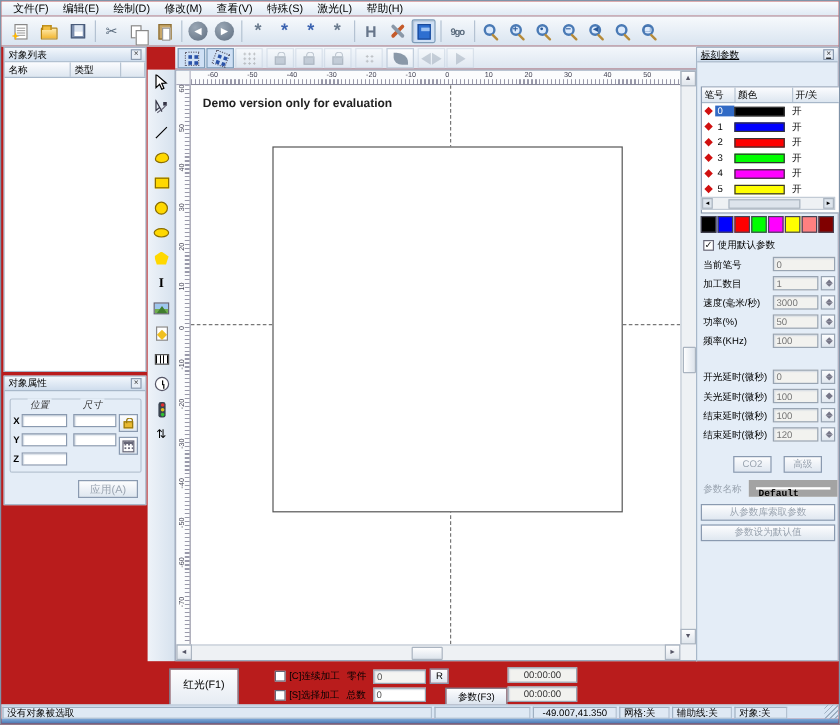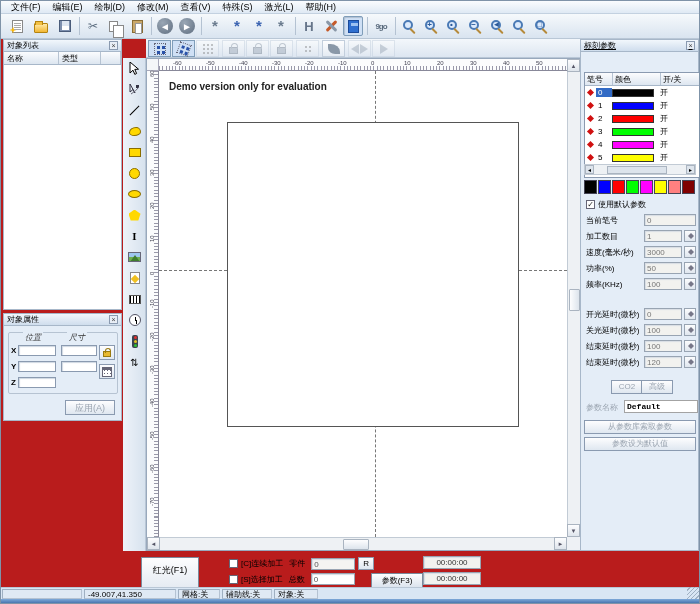--- a/index.html
+++ b/index.html
@@ -137,21 +137,21 @@
   .chk{width:9px;height:9px;background:#fff;border:1px solid #667;margin-right:3px;font-size:8px;line-height:8px;text-align:center;color:#222;}
   .fld-row{position:absolute;left:5px;width:110px;height:14px;font-size:8px;line-height:13px;}
   .fld-row .val{position:absolute;right:14px;top:0;width:38px;height:12px;background:#f2f2ef;border:1px solid #98a4b2;box-shadow:inset 1px 1px 1px #d8dde4;color:#777;padding:0 2px;line-height:11px;}
   .fld-row .val.wide{width:52px;right:0;}
   .spin{position:absolute;right:0;top:0;width:12px;height:12px;border:1px solid #98a4b2;background:linear-gradient(#fbfcfd,#e0e7ef);}
   .spin::before,.spin::after{content:"";position:absolute;left:3px;border-left:3px solid transparent;border-right:3px solid transparent;}
   .spin::before{top:2px;border-bottom:3px solid #778;}
   .spin::after{bottom:2px;border-top:3px solid #778;}
   .rp-btn{position:absolute;font-size:8px;height:14px;line-height:12px;}
   #param-name-row{position:absolute;left:5px;font-size:8px;}
-  #param-name-val{position:absolute;left:38px;top:-2px;width:74px;height:13px;background:#fff;border:1px solid #a3a3a3;font-weight:bold;font-family:"Liberation Mono",monospace;font-size:8px;padding:1px 2px;}
+  #param-name-val{position:absolute;left:38px;top:-2px;width:74px;height:13px;background:#fff;border:6px solid #a3a3a3;font-weight:bold;font-family:"Liberation Mono",monospace;font-size:8px;padding:1px 2px;}
 
   
   #bottombar{position:absolute;left:122px;top:550px;width:458px;height:36px;}
   .bb-btn{position:absolute;border:1px solid #7a8a9c;background:linear-gradient(#fdfdfe,#dce4ee);text-align:center;font-size:9px;}
   #btn-mark{border:2px solid #405a74;font-weight:bold;}
   .bb-row{position:absolute;display:flex;align-items:center;font-size:8px;}
   .bb-field{width:44px;height:12px;border:1px solid #98a4b2;box-shadow:inset 1px 1px 1px #d8dde4;background:#f4f4f2;padding:0 2px;color:#555;line-height:11px;}
   .timer{position:absolute;width:58px;height:13px;border:1px solid #98a4b2;box-shadow:inset 1px 1px 1px #d8dde4;background:#f2f2ef;text-align:center;line-height:12px;font-size:8px;color:#333;}
 
   
@@ -570,21 +570,21 @@
       <div class="val">100</div>
       <div class="spin"></div>
     </div>
     <div class="fld-row" style="top:316px">
       <span>结束延时(微秒)</span>
       <div class="val">120</div>
       <div class="spin"></div>
     </div>
 
     <div class="btn dis rp-btn" style="left:30px;top:340px;width:32px">CO2</div>
-    <div class="btn dis rp-btn" style="left:60px;top:340px;width:32px">高级</div>
+    <div class="btn dis rp-btn" style="left:72px;top:340px;width:32px">高级</div>
 
     <div id="param-name-row" style="top:362px">
       <span style="color:#9aa4b0">参数名称</span>
       <div id="param-name-val">Default</div>
     </div>
     <div class="btn dis rp-btn" style="left:3px;top:380px;width:112px">从参数库索取参数</div>
     <div class="btn dis rp-btn" style="left:3px;top:397px;width:112px">参数设为默认值</div>
   </div>
 
   <div id="bottombar">
@@ -602,21 +602,22 @@
       <span>[S]选择加工</span>
       <span style="margin-left:6px">总数</span>
       <div class="bb-field" style="margin-left:6px;background:#fff">0</div>
     </div>
     <div class="bb-btn" style="left:248px;top:22px;width:52px;height:15px;line-height:13px;font-size:8px">参数(F3)</div>
     <div class="timer" style="left:300px;top:5px">00:00:00</div>
     <div class="timer" style="left:300px;top:21px">00:00:00</div>
   </div>
 
   <div id="statusbar">
+    <div class="st-cell" style="width:358px">没有对象被选取</div>
     <div class="st-cell" style="width:80px"></div>
-    <div class="st-cell" style="width:92px;text-align:left">-49.007,41.350</div>
+    <div class="st-cell" style="width:70px;text-align:center">-49.007,41.350</div>
     <div class="st-cell" style="width:42px">网格:关</div>
     <div class="st-cell" style="width:50px">辅助线:关</div>
     <div class="st-cell" style="width:44px">对象:关</div>
   </div>
   <div id="grip"></div>
   <div id="bluebar"></div>
 </div>
 
 </body></html>

